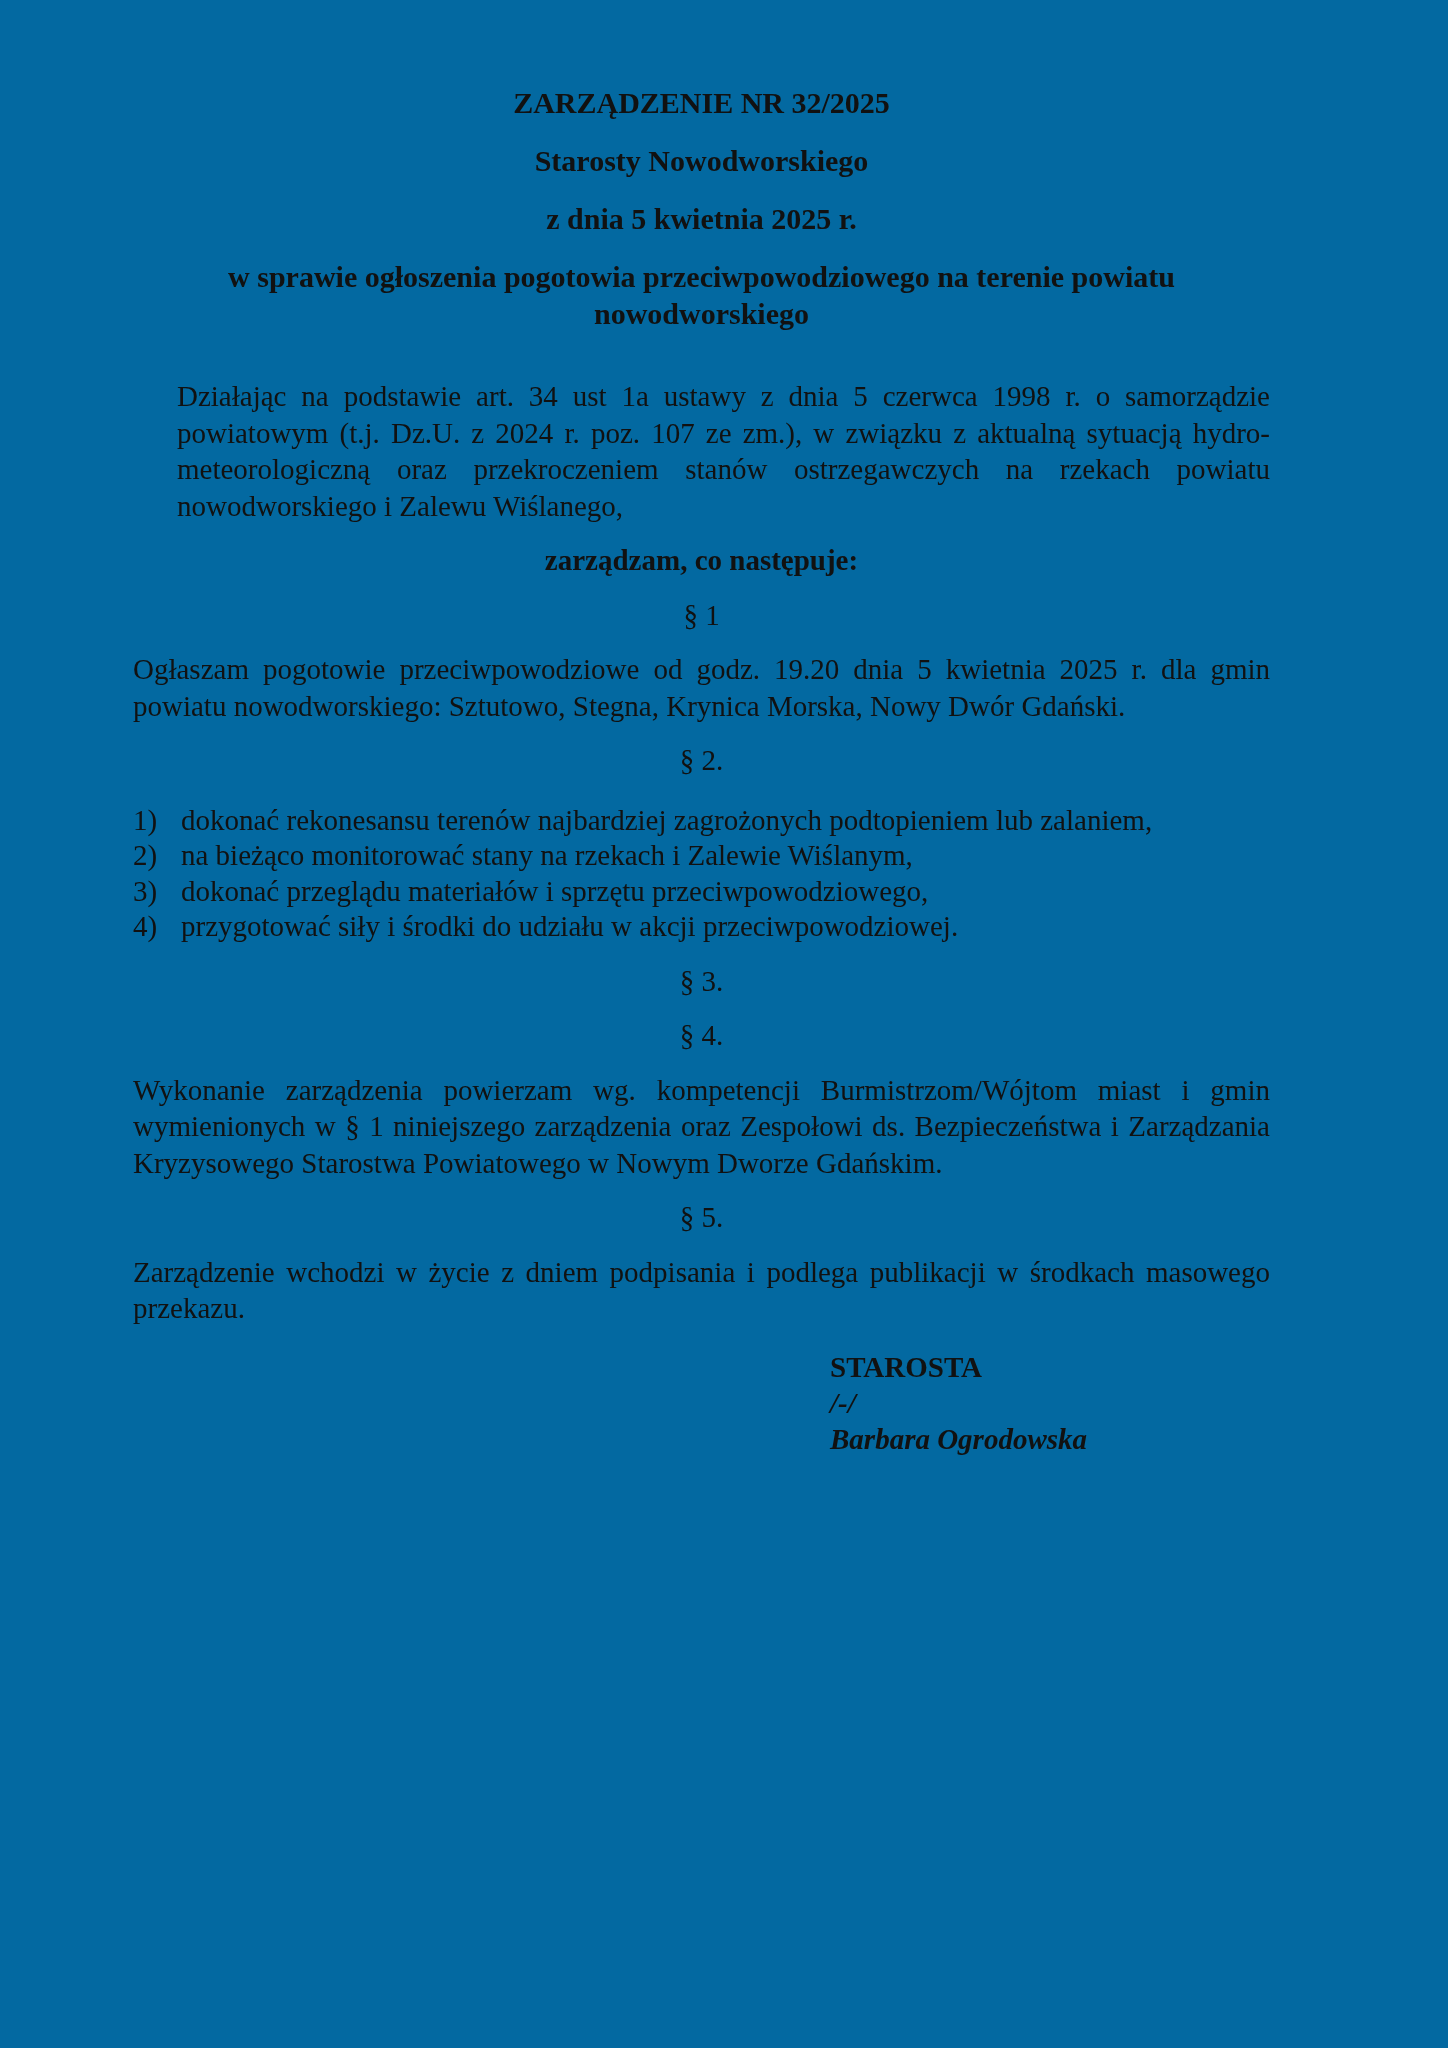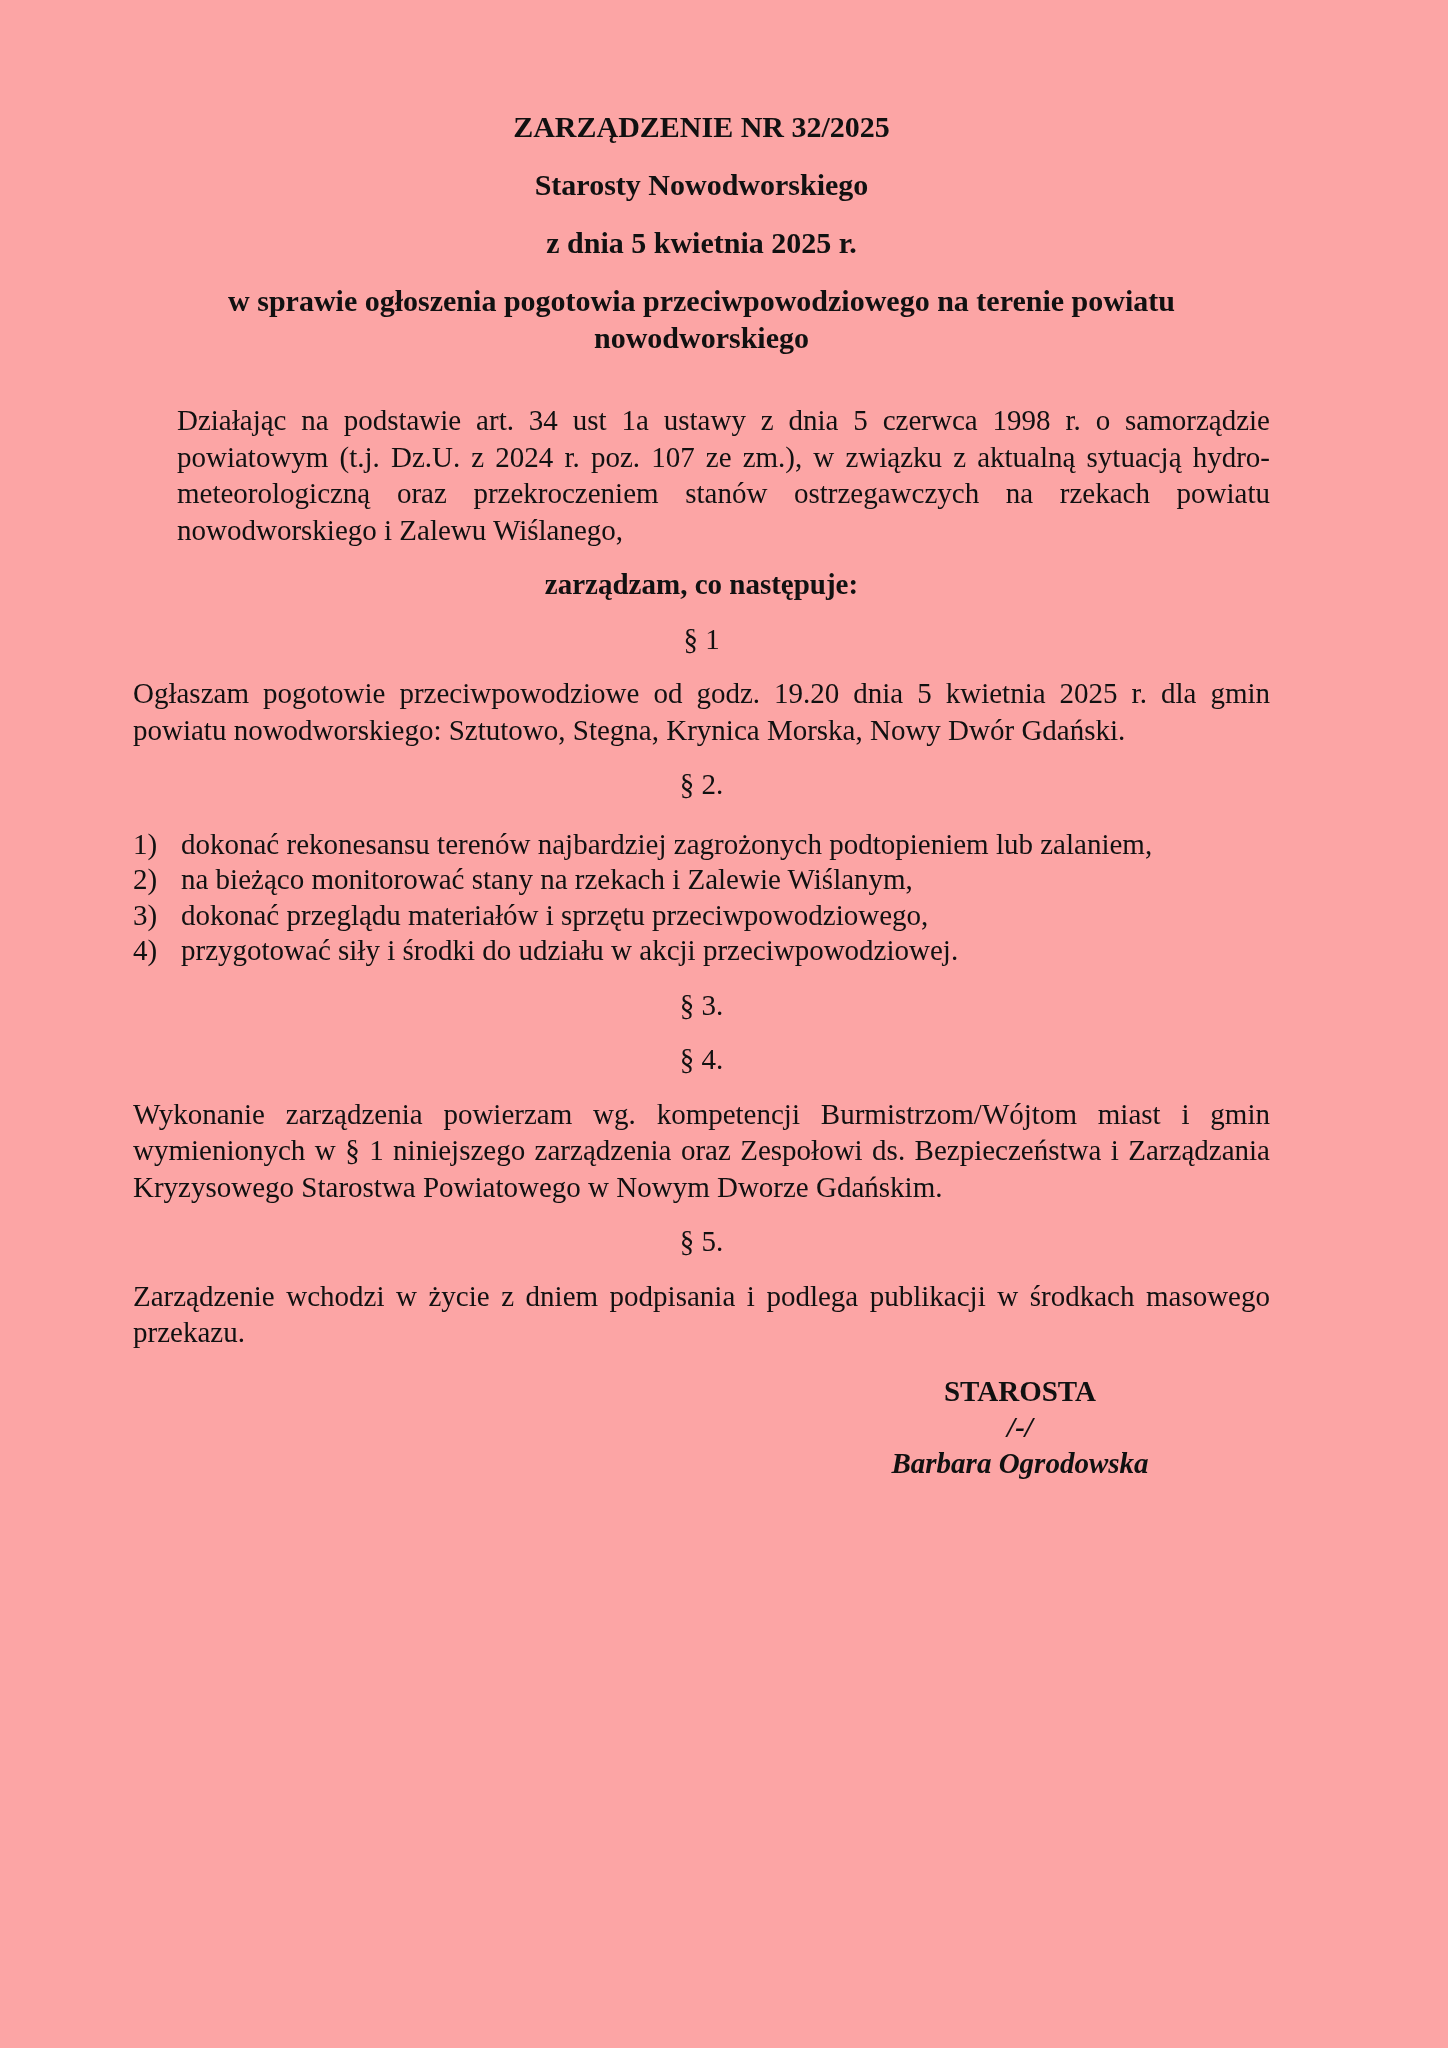--- a/index.html
+++ b/index.html
@@ -11,22 +11,22 @@
     width: 1448px;
     height: 2048px;
     overflow: hidden;
     font-family: "Liberation Serif", "DejaVu Serif", serif;
     color: #111111;
   }
   .page {
     box-sizing: border-box;
     width: 1448px;
     height: 2048px;
-    padding: 108px 178px 0 133px;
-    background: #fca5a5;
+    padding: 84px 178px 0 133px;
+    background: #0369a1;
   }
   
   .title-line {
     font-size: 30px;
     font-weight: bold;
     line-height: 37px;
     text-align: center;
     margin: 0 0 21px 0;
   }
   .title-subject {
@@ -62,21 +62,21 @@
   .num-marker {
     flex: 0 0 48px;
   }
   .num-text {
     flex: 1 1 auto;
   }
   
   .signature {
     width: 380px;
     margin: 22px 60px 0 auto;
-    text-align: center;
+    text-align: left;
     font-size: 29px;
     line-height: 36px;
   }
   .sig-role {
     font-weight: bold;
   }
   .sig-mark, .sig-name {
     font-weight: bold;
     font-style: italic;
   }

